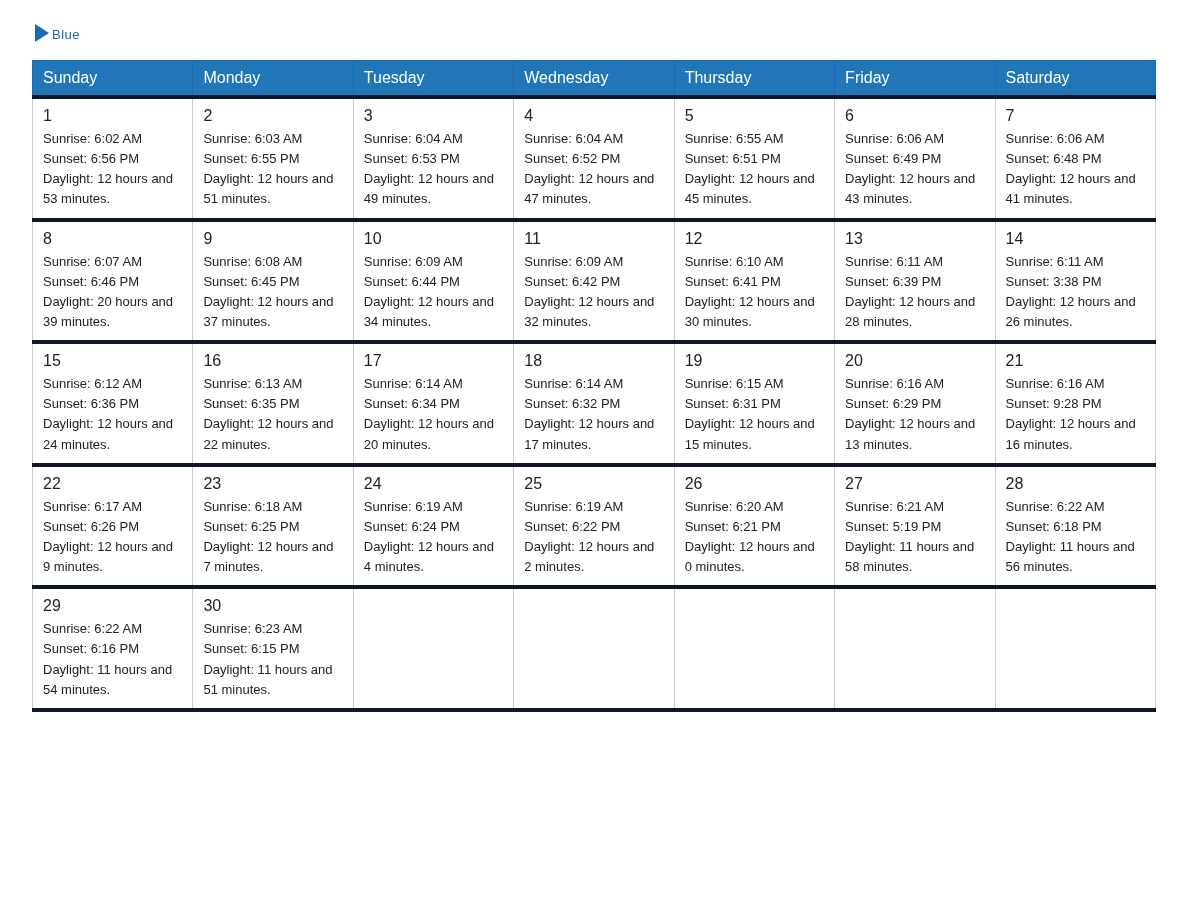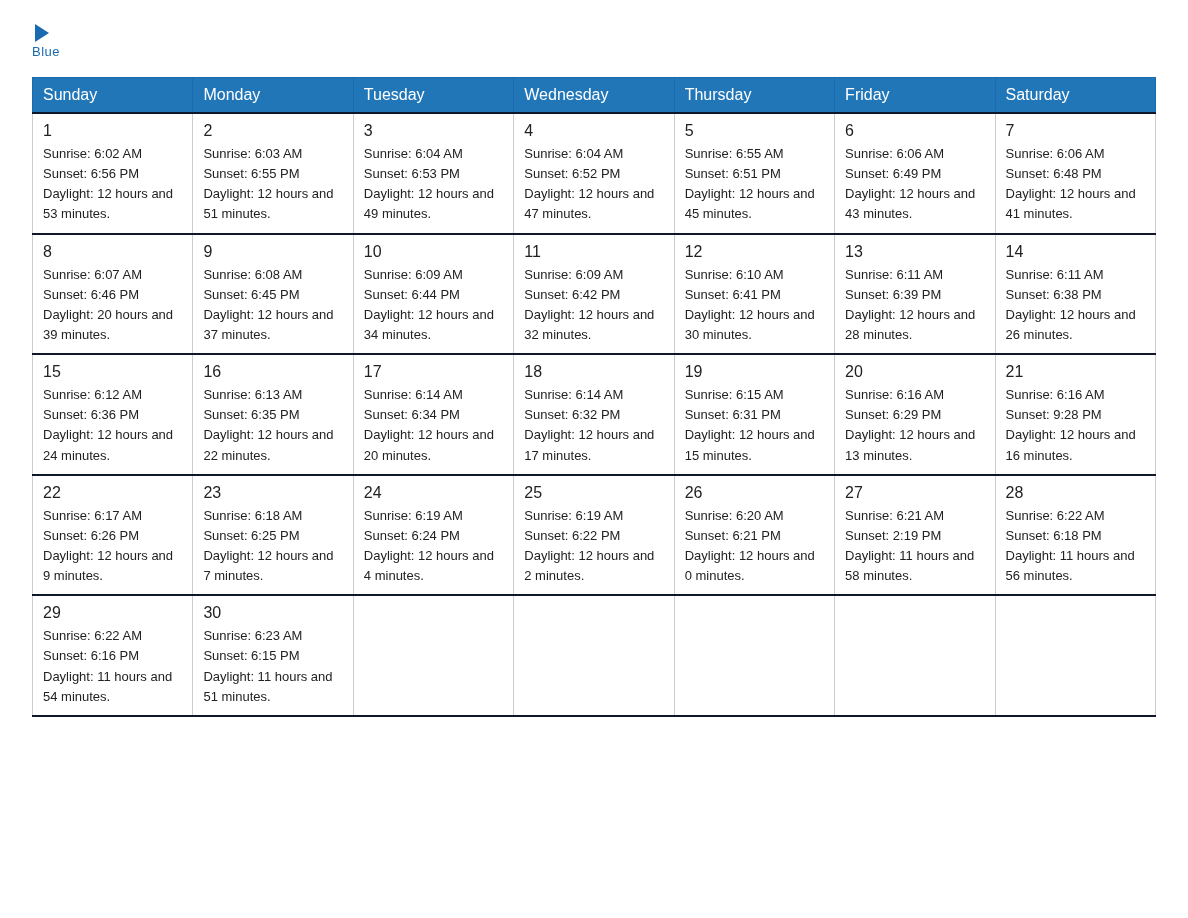--- a/index.html
+++ b/index.html
@@ -13,22 +13,21 @@
 
     
     .header {
       display: flex;
       justify-content: space-between;
       align-items: flex-start;
       margin-bottom: 18px;
     }
     .logo {
       display: flex;
-      flex-direction: column;
-      align-items: flex-start;
+      align-items: flex-end;
     }
     .logo-text {
       display: flex;
       align-items: center;
       font-size: 22px;
       font-weight: bold;
       color: #333;
     }
     .logo-general {
       color: #333;
@@ -86,21 +85,21 @@
       vertical-align: top;
       padding: 8px 10px;
       border: 1px solid #ccc;
       font-size: 13px;
       color: #222;
       width: calc(100% / 7);
       min-height: 100px;
       background: #fff;
     }
     .calendar-table tr {
-      border-bottom: 2px solid #0f172a;
+      border-bottom: 4px solid #0f172a;
     }
     .day-number {
       font-size: 16px;
       font-weight: normal;
       margin-bottom: 4px;
       display: block;
     }
     .day-info {
       font-size: 13px;
       line-height: 1.55;
@@ -247,21 +246,21 @@
         <div class="day-info">
           <span>Sunrise: 6:11 AM</span><br>
           <span>Sunset: 6:39 PM</span><br>
           <span>Daylight: 12 hours and 28 minutes.</span>
         </div>
       </td>
         <td>
         <span class="day-number">14</span>
         <div class="day-info">
           <span>Sunrise: 6:11 AM</span><br>
-          <span>Sunset: 6:38 PM</span><br>
+          <span>Sunset: 3:38 PM</span><br>
           <span>Daylight: 12 hours and 26 minutes.</span>
         </div>
       </td>
       </tr>
       <tr>
         <td>
         <span class="day-number">15</span>
         <div class="day-info">
           <span>Sunrise: 6:12 AM</span><br>
           <span>Sunset: 6:36 PM</span><br>
@@ -355,21 +354,21 @@
         <div class="day-info">
           <span>Sunrise: 6:20 AM</span><br>
           <span>Sunset: 6:21 PM</span><br>
           <span>Daylight: 12 hours and 0 minutes.</span>
         </div>
       </td>
         <td>
         <span class="day-number">27</span>
         <div class="day-info">
           <span>Sunrise: 6:21 AM</span><br>
-          <span>Sunset: 2:19 PM</span><br>
+          <span>Sunset: 5:19 PM</span><br>
           <span>Daylight: 11 hours and 58 minutes.</span>
         </div>
       </td>
         <td>
         <span class="day-number">28</span>
         <div class="day-info">
           <span>Sunrise: 6:22 AM</span><br>
           <span>Sunset: 6:18 PM</span><br>
           <span>Daylight: 11 hours and 56 minutes.</span>
         </div>

